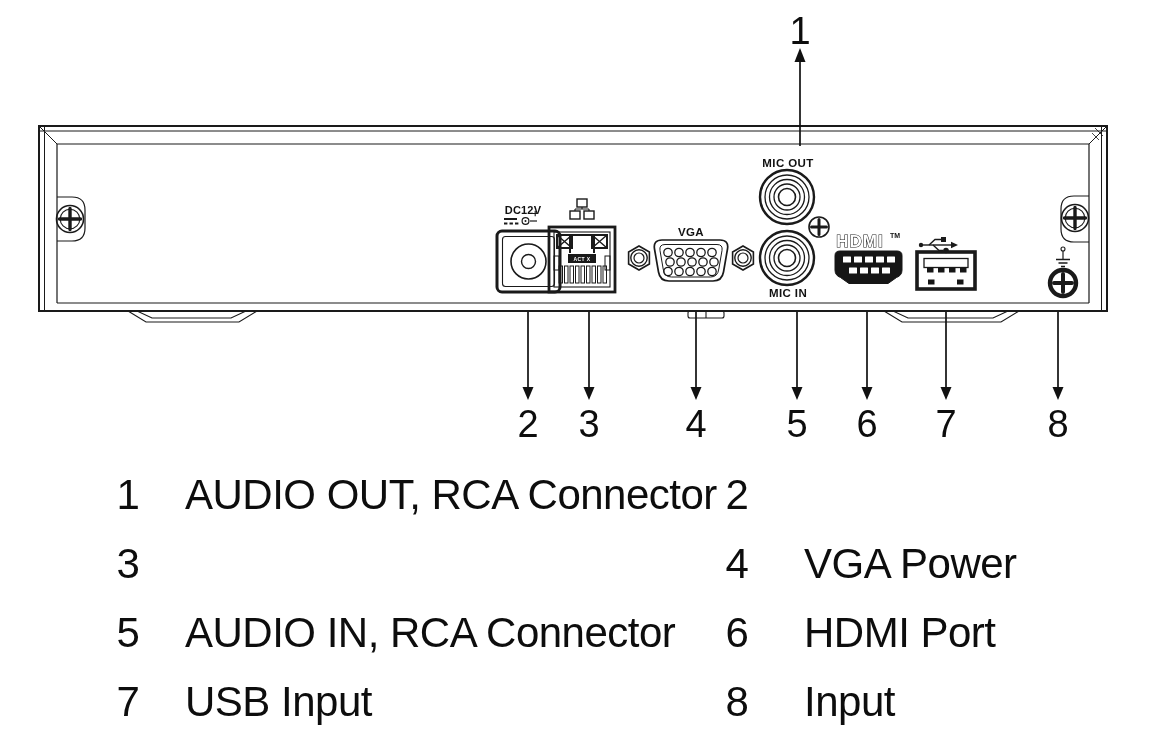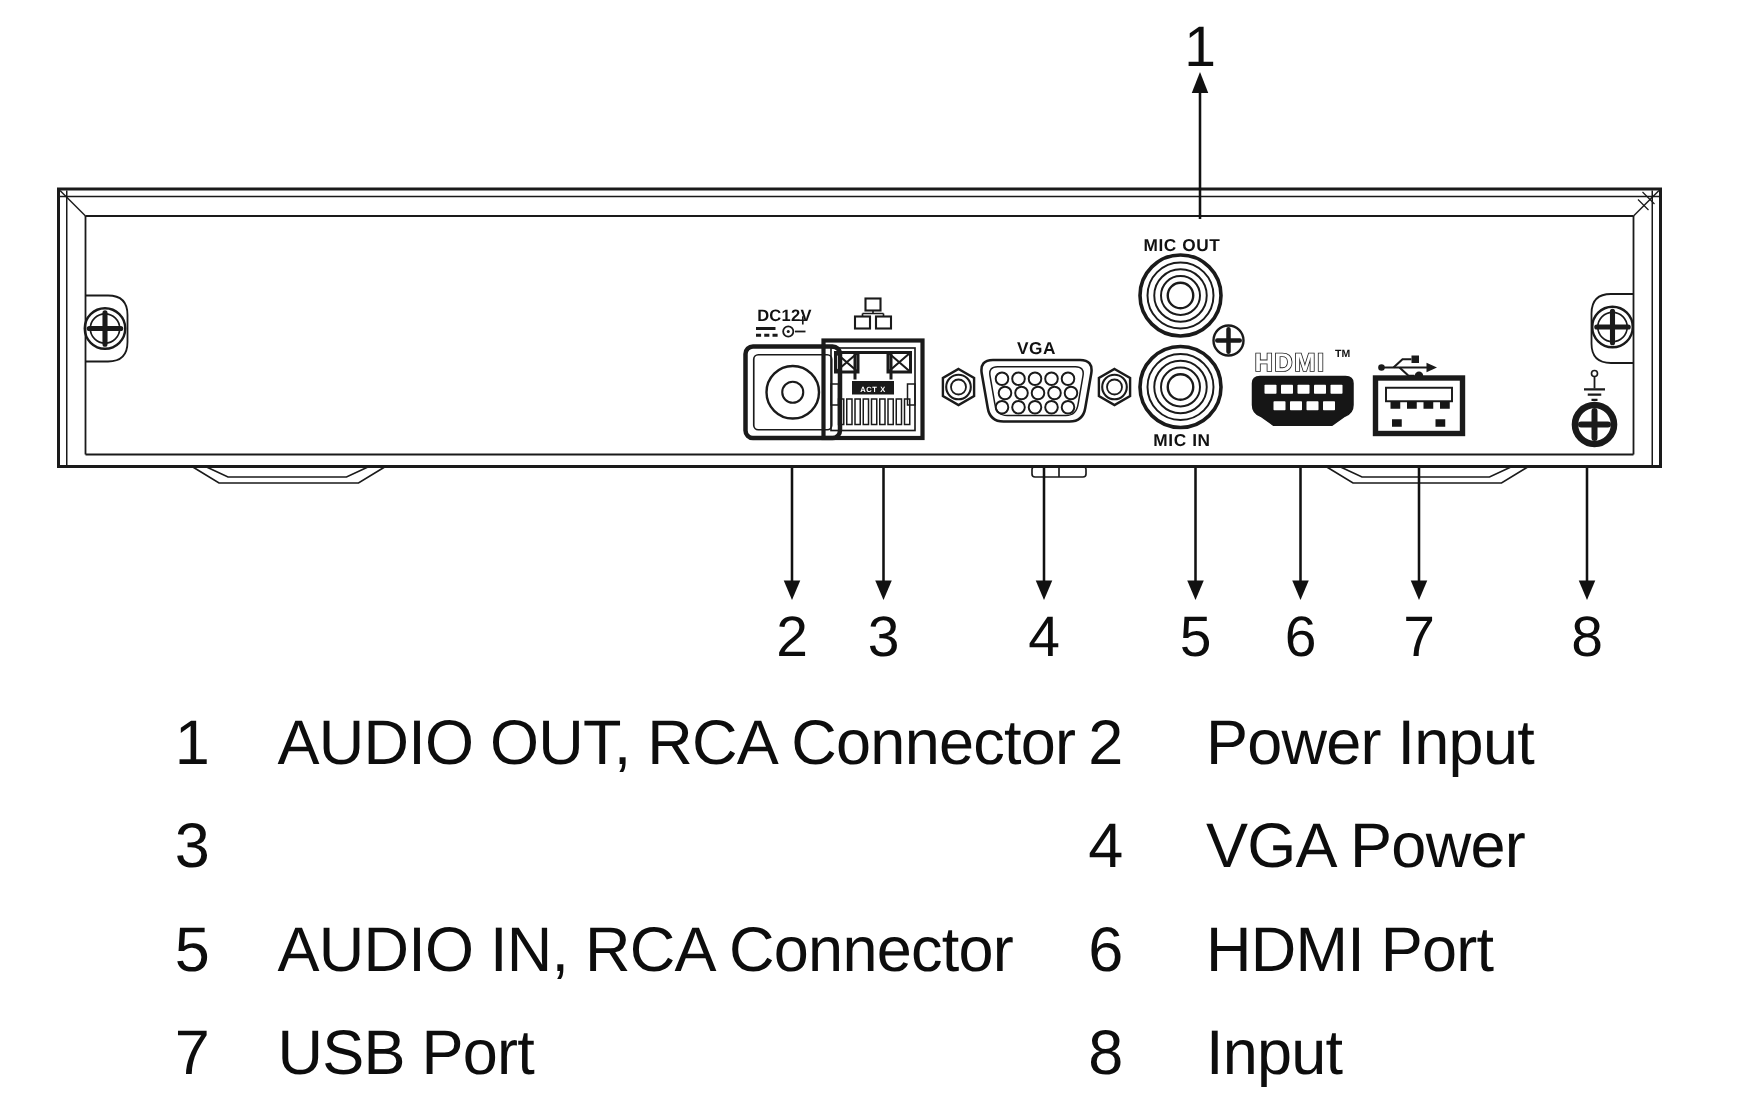--- a/index.html
+++ b/index.html
@@ -240,34 +240,33 @@
       <text class="callout" x="946" y="437" text-anchor="middle">7</text>
       <text class="callout" x="1058" y="437" text-anchor="middle">8</text>
     </g>
   </svg>
 
   <div class="legend">
     <div class="lrow" style="top:472px">
       <span class="lnum c1">1</span>
       <span class="llabel c1l">AUDIO OUT, RCA Connector</span>
       <span class="lnum c2">2</span>
-      <span class="llabel c2l">Power Input</span>
     </div>
     <div class="lrow" style="top:541px">
       <span class="lnum c1">3</span>
       <span class="lnum c2">4</span>
       <span class="llabel c2l">VGA Power</span>
     </div>
     <div class="lrow" style="top:610px">
       <span class="lnum c1">5</span>
       <span class="llabel c1l">AUDIO IN, RCA Connector</span>
       <span class="lnum c2">6</span>
       <span class="llabel c2l">HDMI Port</span>
     </div>
     <div class="lrow" style="top:679px">
       <span class="lnum c1">7</span>
-      <span class="llabel c1l">USB Port</span>
+      <span class="llabel c1l">USB Input</span>
       <span class="lnum c2">8</span>
       <span class="llabel c2l">Input</span>
     </div>
   </div>
 
 </div>
 
 </body></html>

